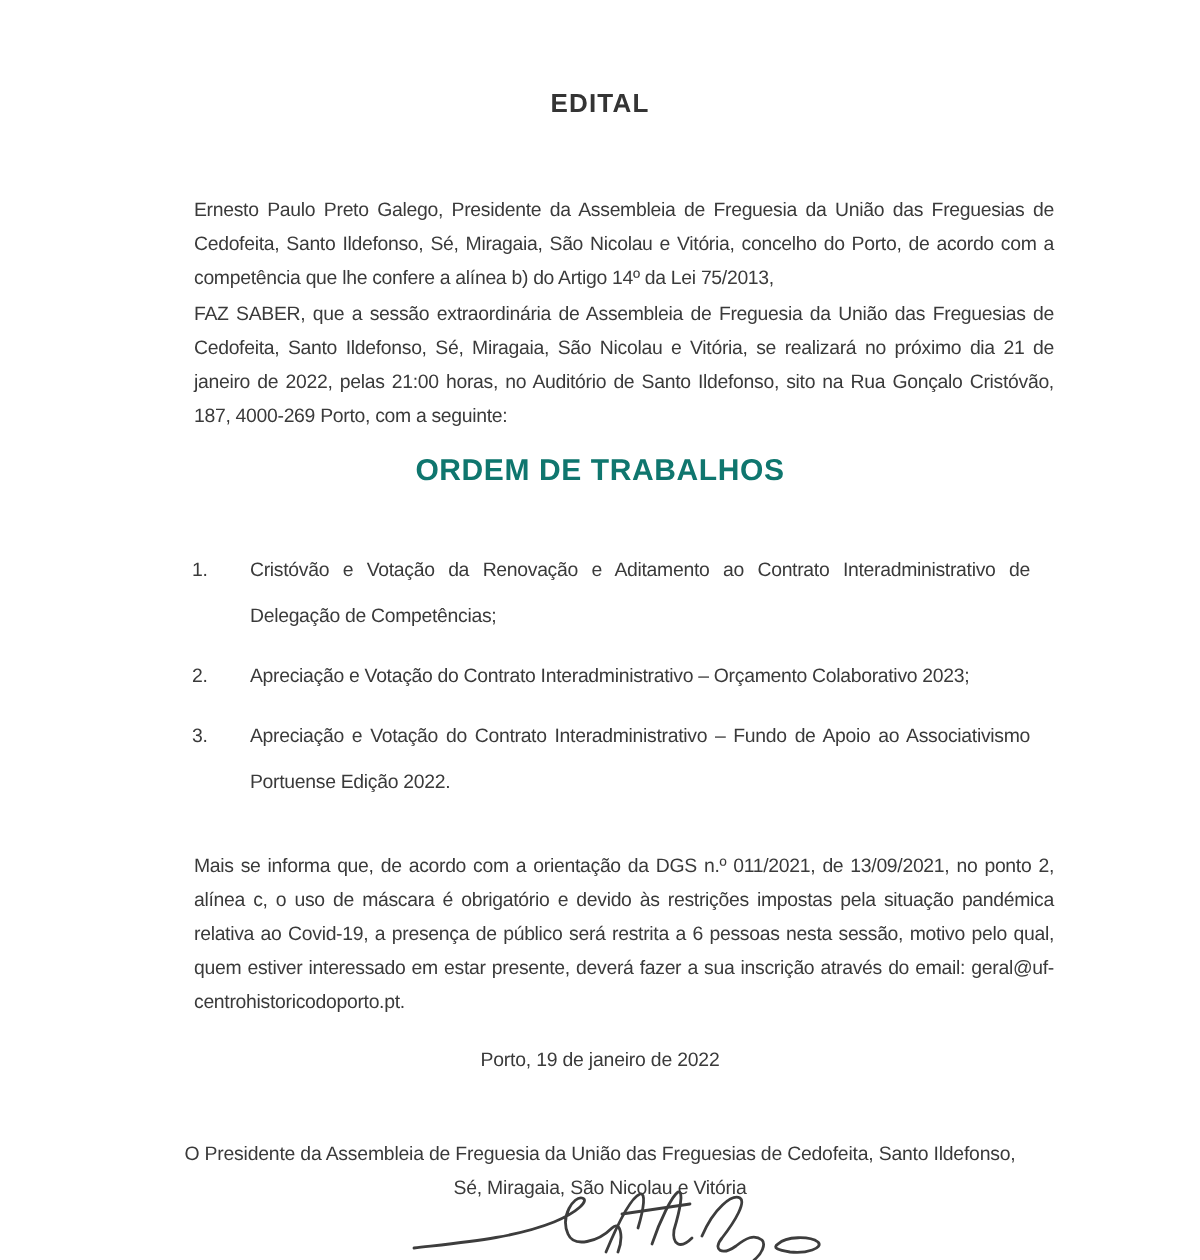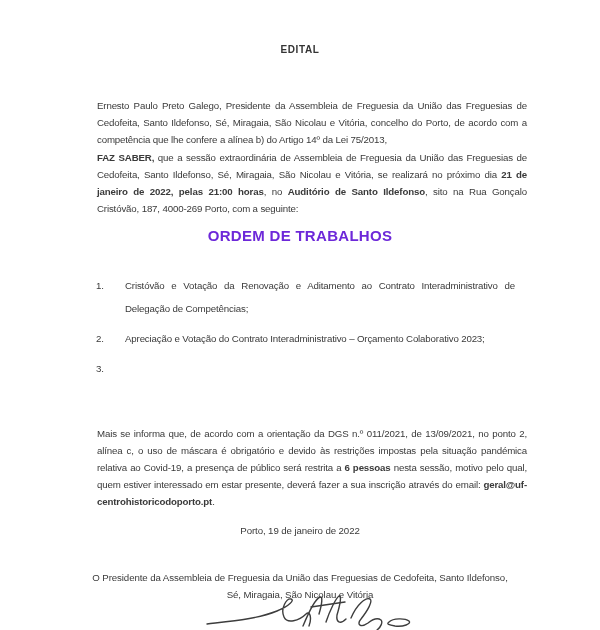--- a/index.html
+++ b/index.html
@@ -24,34 +24,34 @@
     text-align: justify;
     margin-left: 12px;
   }
   .doc-title {
     position: absolute;
     top: 44px;
     left: 0;
     width: 100%;
     text-align: center;
     font-weight: bold;
-    font-size: 10px;
+    font-size: 13px;
     letter-spacing: 0.6px;
     color: #343434;
   }
   .section-heading {
     position: absolute;
     top: 227px;
     left: 0;
     width: 100%;
     text-align: center;
     font-weight: bold;
     font-size: 15px;
     letter-spacing: 0.3px;
-    color: #6d28d9;
+    color: #0f766e;
   }
   .intro-para  { top: 87px; }
   .fazsaber-para { top: 139px; }
   .agenda-list { top: 274px; }
   .agenda-item {
     position: relative;
     padding-left: 40px;
     margin-bottom: 7px;
     font-size: 9.7px;
     letter-spacing: -0.15px;
@@ -81,21 +81,21 @@
     letter-spacing: -0.1px;
     line-height: 17px;
   }
   .signature {
     position: absolute;
     left: 205px;
     top: 594px;
     width: 212px;
     height: 42px;
   }
-  .b { font-weight: bold; }
+  .b { font-weight: normal; }
 </style>
 </head>
 <body>
 
 <div class="page">
 
   <div class="doc-title">EDITAL</div>
 
   <p class="col body-text intro-para"><span>Ernesto Paulo Preto Galego, Presidente da Assembleia de Freguesia da União das Freguesias de Cedofeita, Santo Ildefonso, Sé, Miragaia, São Nicolau e Vitória, concelho do Porto, de acordo com a competência que lhe confere a alínea b) do Artigo 14º da Lei 75/2013,</span></p>
 
@@ -107,20 +107,21 @@
     <div class="agenda-item">
       <span class="num">1.</span>
       <span><span>Cristóvão e Votação da Renovação e Aditamento ao Contrato Interadministrativo de Delegação de Competências;</span></span>
     </div>
     <div class="agenda-item">
       <span class="num">2.</span>
       <span><span>Apreciação e Votação do Contrato Interadministrativo – Orçamento Colaborativo 2023;</span></span>
     </div>
     <div class="agenda-item">
       <span class="num">3.</span>
+      <span><span>Apreciação e Votação do Contrato Interadministrativo – Fundo de Apoio ao Associati­vismo Portuense Edição 2022.</span></span>
     </div>
   </div>
 
   <p class="col body-text covid-para"><span>Mais se informa que, de acordo com a orientação da DGS n.º 011/2021, de 13/09/2021, no ponto 2, alínea c, o uso de máscara é obrigatório e devido às restrições impostas pela situação pandémica relativa ao Covid-19, a presença de público será restrita a </span><span class="b">6 pessoas</span><span> nesta sessão, motivo pelo qual, quem estiver interessado em estar presente, deverá fazer a sua inscrição através do email: </span><span class="b">geral@uf-centrohistoricodoporto.pt</span><span>.</span></p>
 
   <div class="dateline">Porto, 19 de janeiro de 2022</div>
 
   <div class="col president-block">O Presidente da Assembleia de Freguesia da União das Freguesias de Cedofeita, Santo Ildefonso, Sé, Miragaia, São Nicolau e Vitória</div>
 
   <svg class="signature" viewBox="0 0 212 42" xmlns="http://www.w3.org/2000/svg">

